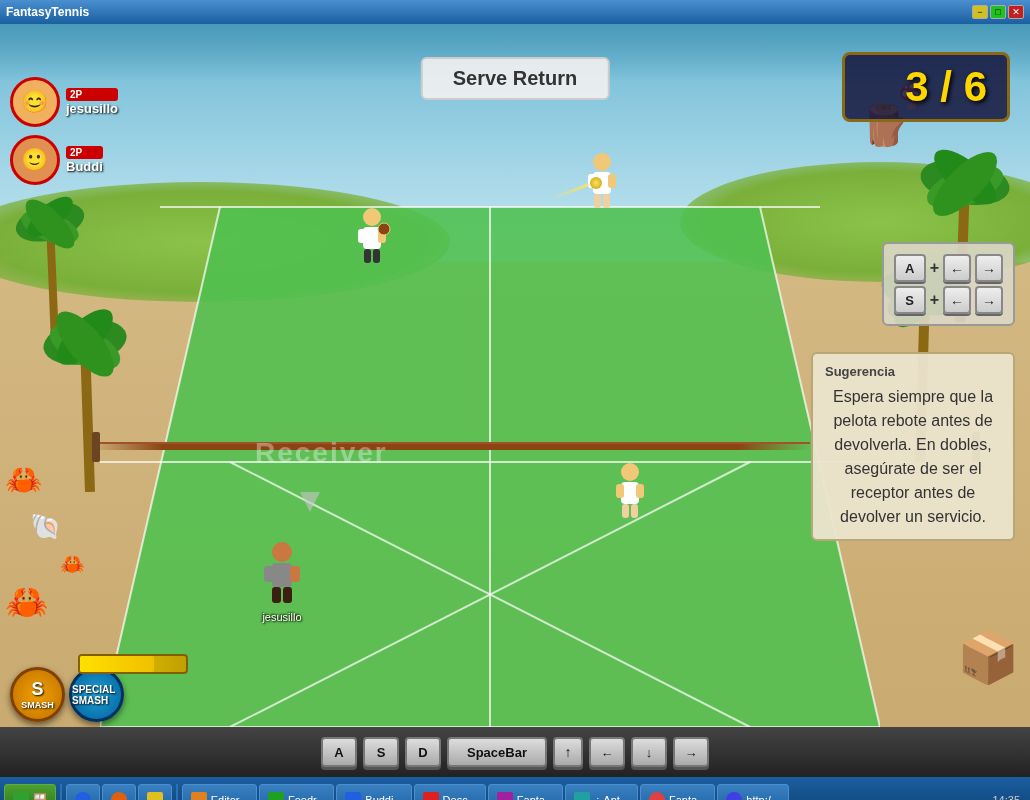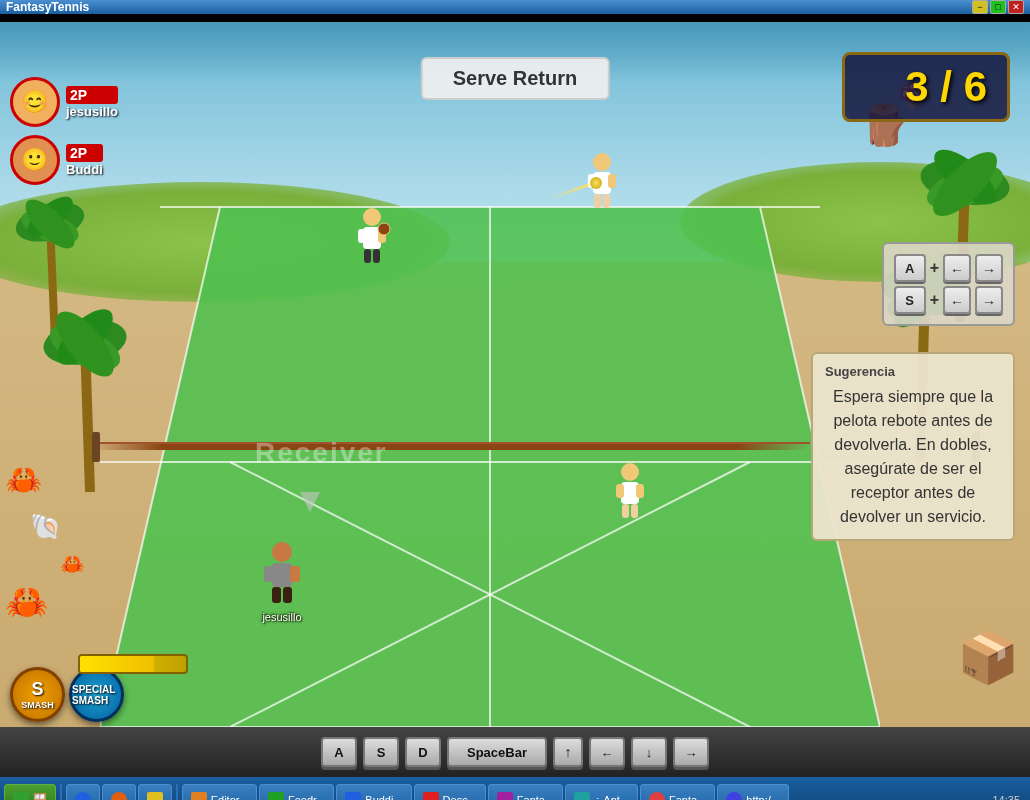--- a/index.html
+++ b/index.html
@@ -130,21 +130,21 @@
       overflow: hidden;
       display: flex;
       align-items: center;
       justify-content: center;
       font-size: 22px;
     }
 
     .player-badge {
       background: #cc0000;
       color: white;
-      font-size: 14px;
+      font-size: 10px;
       font-weight: bold;
       padding: 1px 4px;
       border-radius: 3px;
     }
 
     .player-name {
       color: white;
       font-size: 13px;
       font-weight: bold;
       text-shadow: 1px 1px 2px #000;
@@ -314,21 +314,21 @@
 
     .taskbar-start {
       background: linear-gradient(180deg, #4ca030 0%, #2a7018 100%);
       border: 1px solid #5ab040;
     }
 
     
     .title-bar {
       position: absolute;
       top: 0; left: 0; right: 0;
-      height: 14px;
+      height: 24px;
       background: linear-gradient(180deg, #4a90d0 0%, #1a5fa0 100%);
       display: flex;
       align-items: center;
       padding: 0 6px;
       z-index: 100;
     }
 
     .title-bar-text {
       color: white;
       font-size: 12px;

